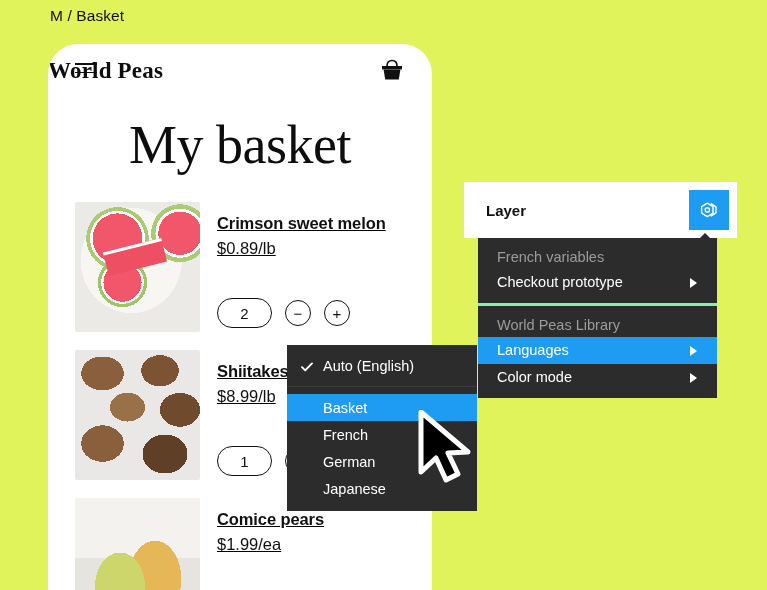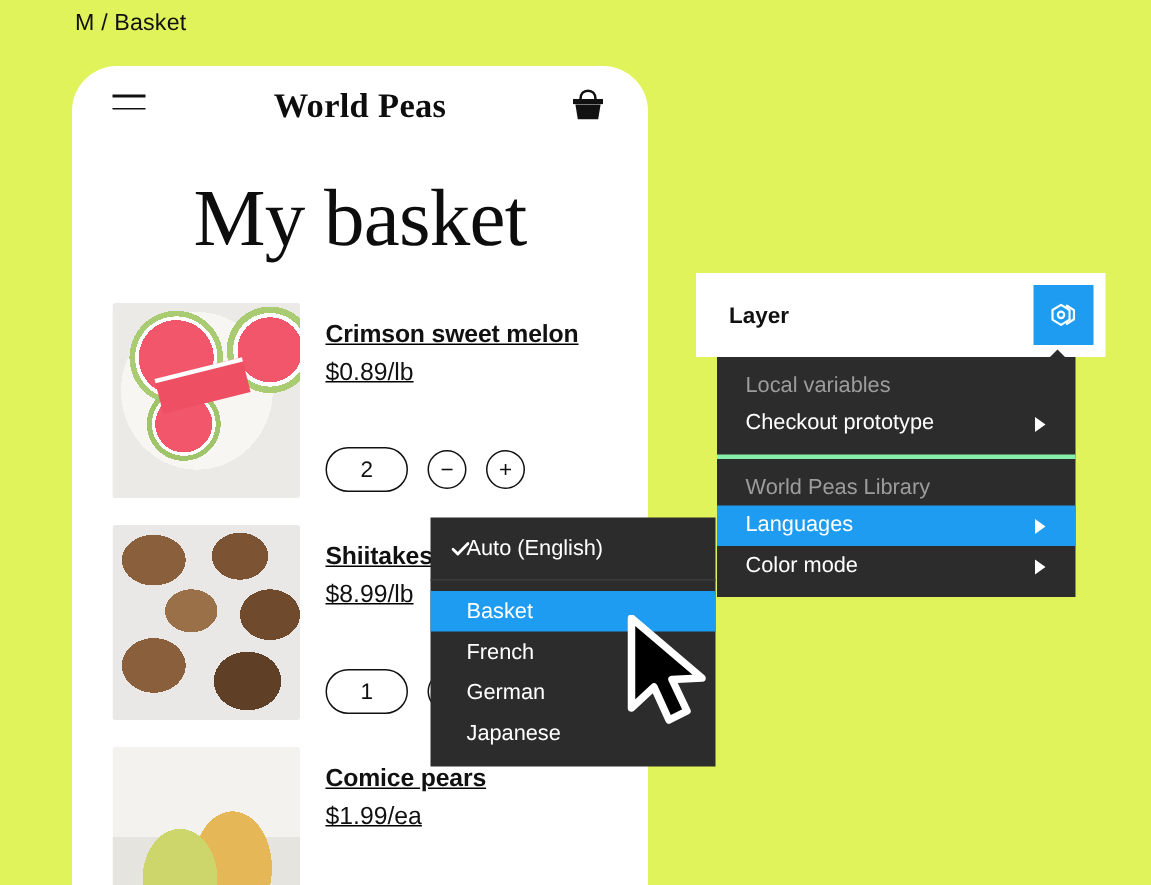--- a/index.html
+++ b/index.html
@@ -56,21 +56,21 @@
     width: 22px;
     height: 1.6px;
     background: #111;
     margin-bottom: 7px;
   }
 
   #brand {
     position: absolute;
     left: 0; right: 0;
     top: 14px;
-    text-align: center;
+    text-align: left;
     font-family: "Liberation Serif", serif;
     font-size: 23px;
     font-weight: 700;
     color: #0d0d0d;
     letter-spacing: .2px;
   }
 
   #basket-icon {
     position: absolute;
     right: 27px;
@@ -307,21 +307,21 @@
     padding: 7px 0 9px 0;
     font-size: 14.5px;
     color: #ffffff;
   }
 
   .lang-item {
     position: relative;
     height: 27px;
     display: flex;
     align-items: center;
-    padding-left: 24px;
+    padding-left: 36px;
     color: #ffffff;
   }
   .lang-item.selected { background: #1e9cf2; }
 
   .lang-check {
     position: absolute;
     left: 14px;
     top: 50%;
     transform: translateY(-50%);
     width: 12px;
@@ -419,21 +419,21 @@
       <path d="M10.2 4.6 L16.4 8.4 L16.4 15.4 L10.2 19.2 L4 15.4 L4 8.4 Z" fill="#1e9cf2" stroke="#ffffff" stroke-width="1.6" stroke-linejoin="round"></path>
       <circle cx="10.2" cy="11.9" r="2.3" fill="none" stroke="#ffffff" stroke-width="1.6"></circle>
     </svg>
   </button>
 </div>
 <div id="panel-caret"></div>
 
 <div id="context-menu">
 
   <div class="menu-group">
-    <div class="menu-section">Local variables</div>
+    <div class="menu-section">French variables</div>
     <div class="menu-item">
       <span>Checkout prototype</span>
       <span class="menu-arrow"></span>
     </div>
   </div>
 
   <div class="menu-group">
     <div class="menu-section">World Peas Library</div>
     <div class="menu-item selected">
       <span>Languages</span>

